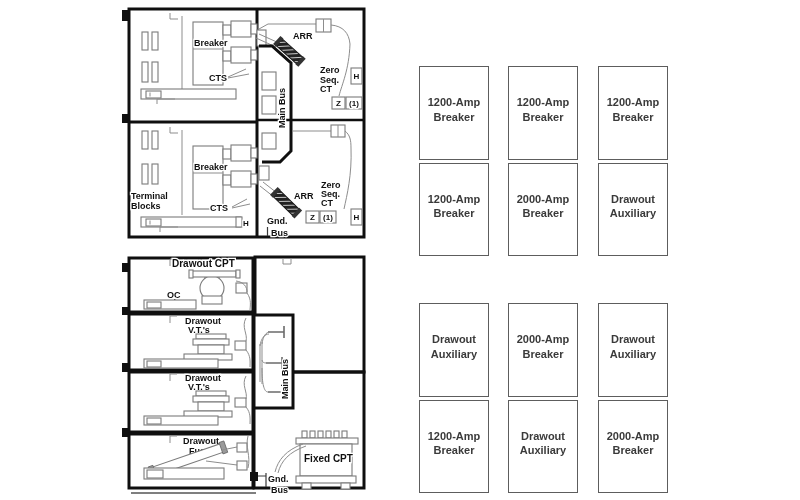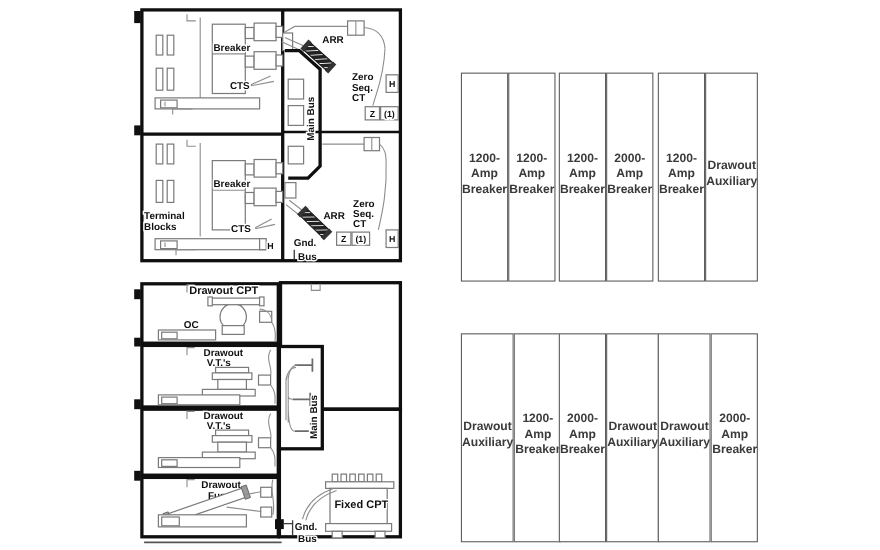--- a/index.html
+++ b/index.html
@@ -15,21 +15,21 @@
   .devf{fill:#9a9a9a;stroke:#666666;stroke-width:.8;}
   .tab{fill:#101010;}
   .busline{fill:none;stroke:#6b6b6b;stroke-width:1.6;}
   .gline{fill:none;stroke:#3a3a3a;stroke-width:1.2;}
   svg.sections text{fill:#101010;paint-order:stroke;stroke:#ffffff;stroke-width:2.5px;}
   .t8{font:700 8px "Liberation Sans",sans-serif;}
   .t9{font:700 9px "Liberation Sans",sans-serif;}
   .t10{font:700 10px "Liberation Sans",sans-serif;}
   .tm{text-anchor:middle;}
   
-  .cabinet{position:absolute;width:70px;height:190px;display:flex;flex-direction:row;}
+  .cabinet{position:absolute;width:70px;height:190px;display:flex;flex-direction:column;}
   .cab-cell{flex:1;border:1.2px solid #5d5d5d;background:#fff;display:flex;
             align-items:center;justify-content:center;}
   .cab-gap{height:3px;}
   .cab-label{font:700 11px/1.3 "Liberation Sans",sans-serif;color:#3a3a3a;text-align:center;
              white-space:pre-line;margin-top:-6px;}
 </style>
 </head>
 <body>
 
 <div class="stage">

